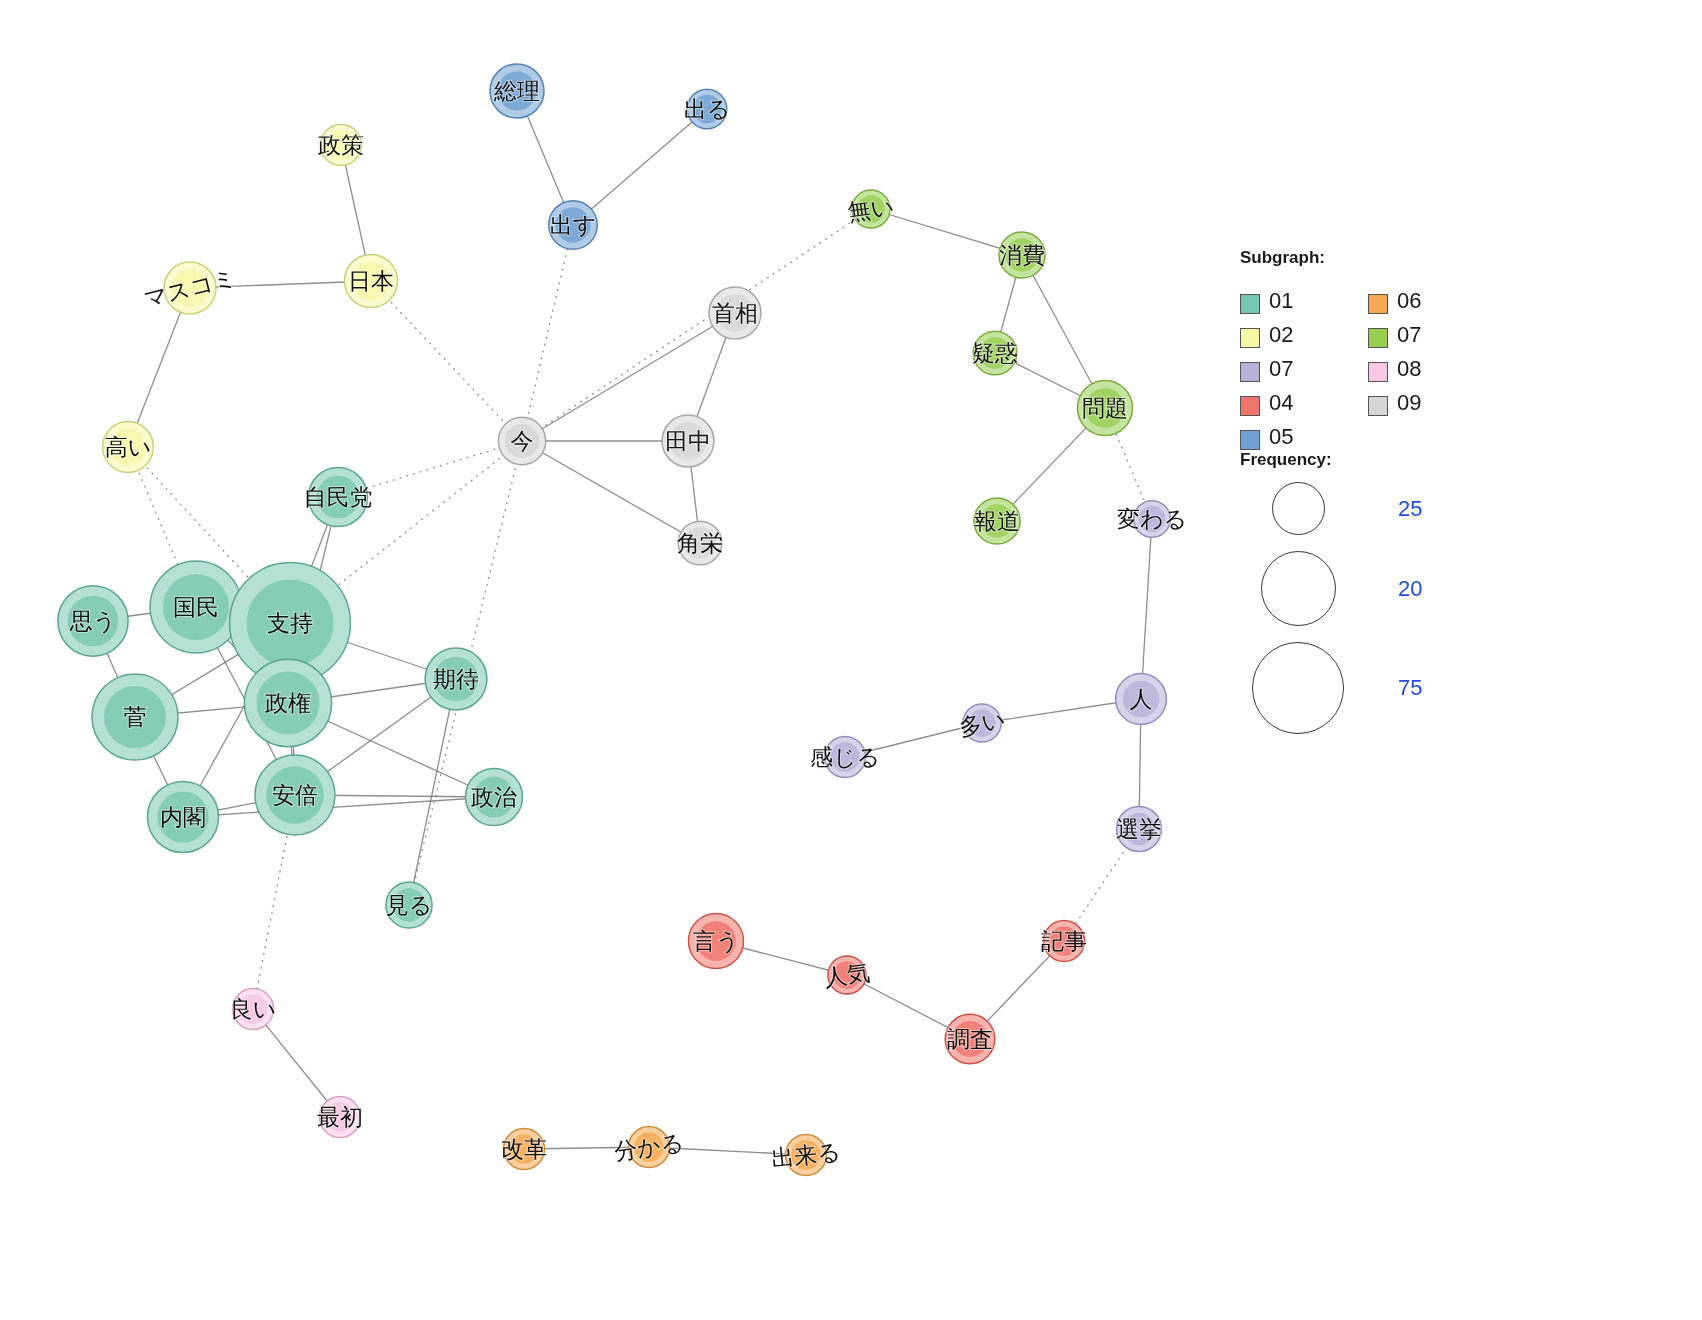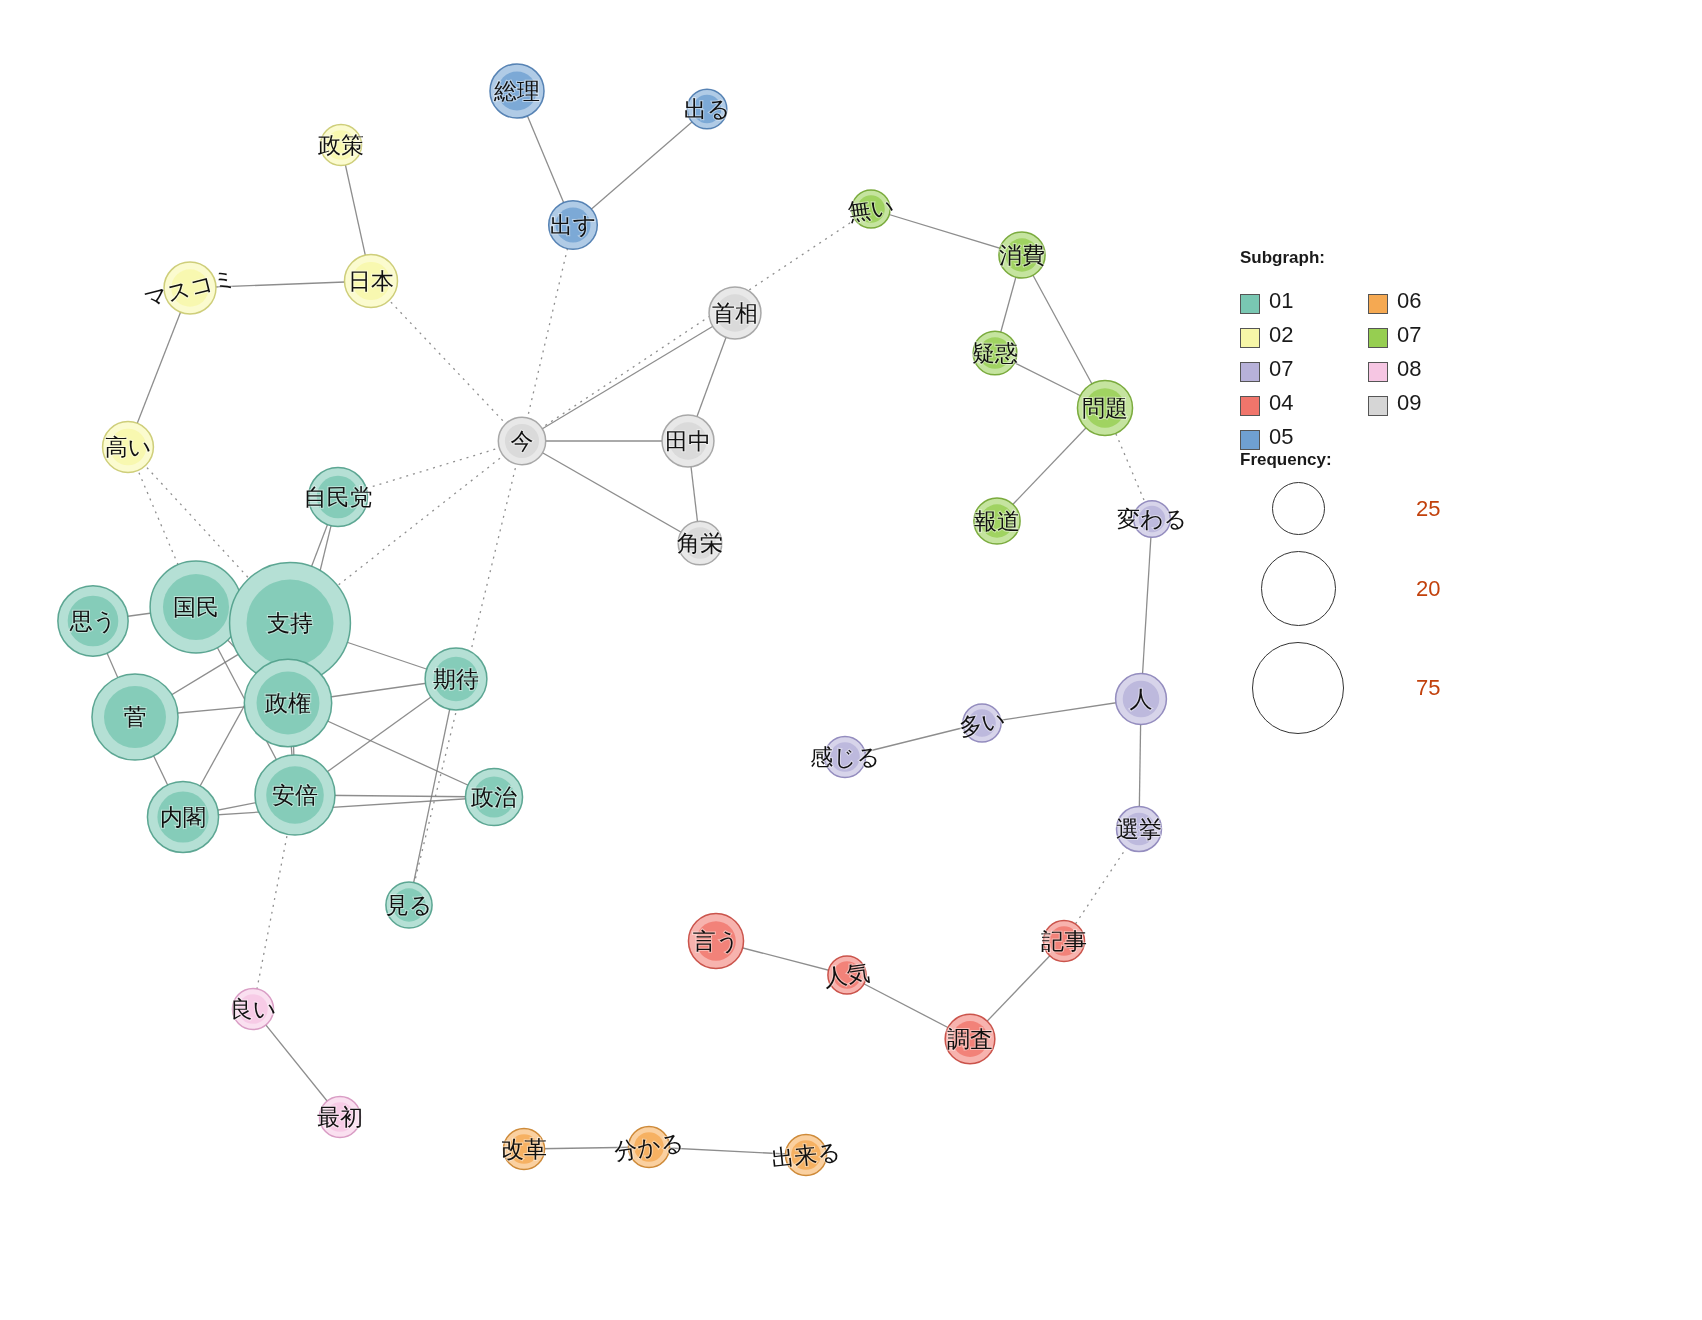--- a/index.html
+++ b/index.html
@@ -13,21 +13,21 @@
           font-family:"Liberation Sans", sans-serif;}
   .legend{position:absolute;left:1240px;top:248px;width:320px;color:#1a1a1a;}
   .legend-title{font-size:17px;font-weight:bold;margin-bottom:12px;}
   .legend-title.freq{}
   .sw-grid{display:grid;grid-template-rows:repeat(5,34px);grid-auto-flow:column;column-gap:26px;width:230px;}
   .sw-item{display:flex;align-items:flex-end;font-size:22px;}
   .sw{display:inline-block;width:20px;height:20px;border:1px solid #555;margin-right:9px;box-sizing:border-box;}
   .fq-item{display:flex;align-items:center;margin-bottom:16px;}
   .fq-circ-box{width:116px;display:flex;justify-content:center;align-items:center;}
   .fq-circle{display:inline-block;border:1px solid #333;border-radius:50%;background:#fff;box-sizing:border-box;}
-  .fq-label{font-size:22px;color:#c2410c;margin-left:60px;}
+  .fq-label{font-size:22px;color:#1d4ed8;margin-left:42px;}
 </style>
 </head>
 <body>
 
 <div id="stage">
   <svg id="net" width="1702" height="1320" viewBox="0 0 1702 1320">
       <g>
         <line x1="517" y1="91" x2="573" y2="225" class="edge"></line>
         <line x1="707" y1="109" x2="573" y2="225" class="edge"></line>
         <line x1="341" y1="145" x2="371" y2="281" class="edge"></line>

